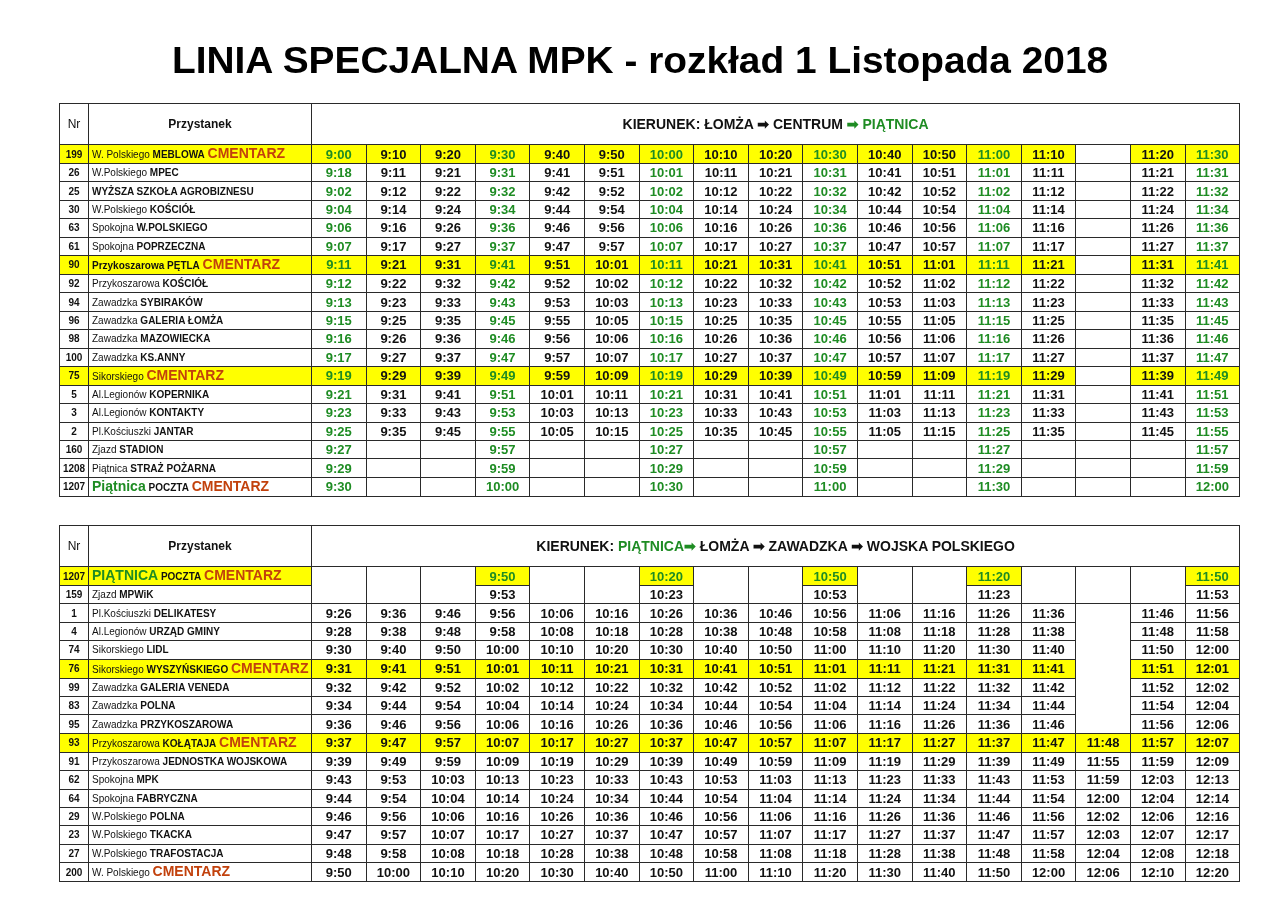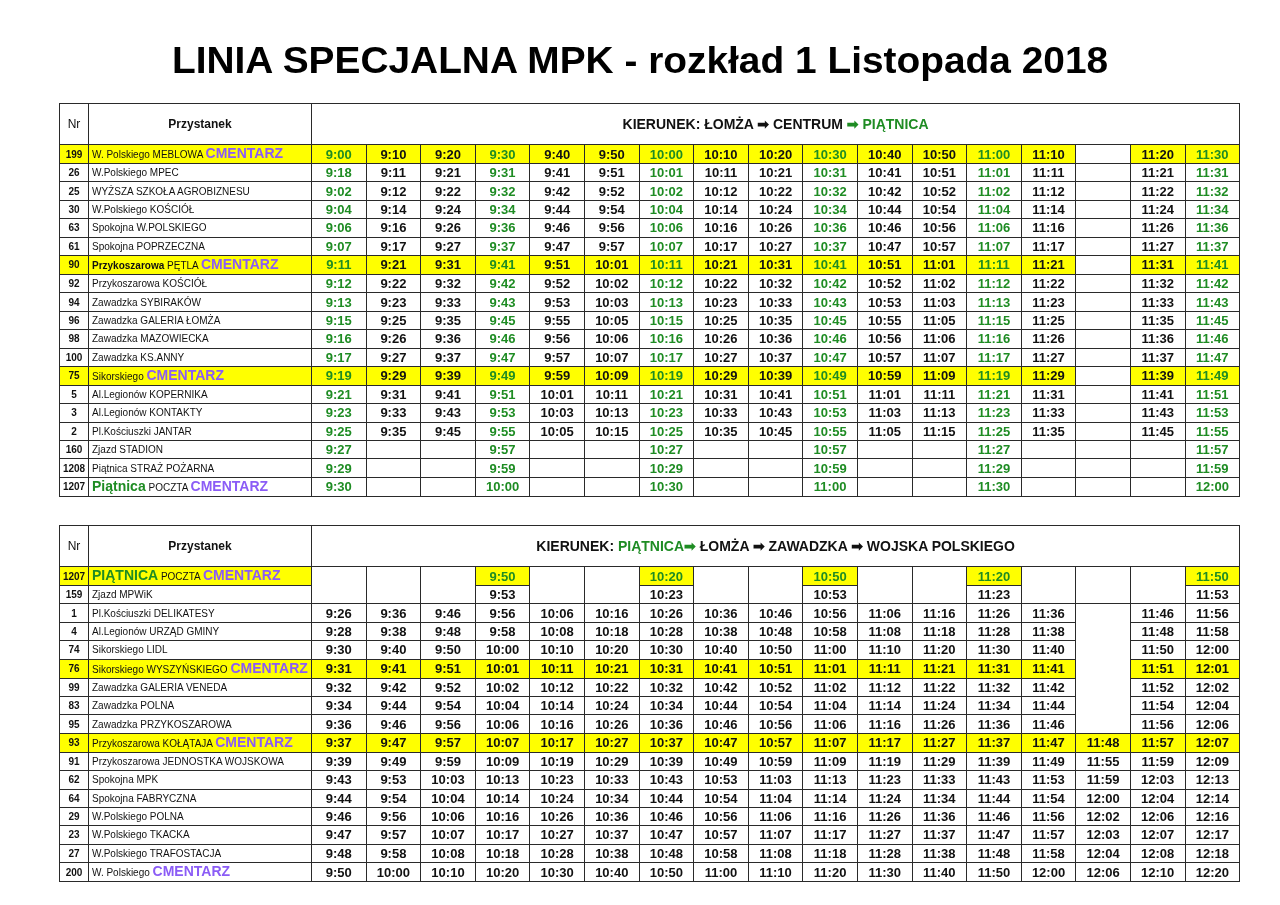--- a/index.html
+++ b/index.html
@@ -8,29 +8,29 @@
   .title { position:absolute; left:0; top:40px; width:1280px; text-align:center;
            font-family:"Liberation Sans", sans-serif; font-weight:bold;
            font-size:37px; letter-spacing:0px; transform:scaleX(1.05); color:#000; }
   table.tt { position:absolute; left:59px; border-collapse:collapse; table-layout:fixed;
              width:1170px; }
   table.tt td { border:1.5px solid #2a2a2a; padding:0; height:17.4px; line-height:17px;
                 text-align:center; font-size:13px; font-weight:bold; white-space:nowrap;
                 overflow:hidden; }
   table.tt td.nr { font-size:10px; font-weight:bold; }
   table.tt td.stop { text-align:left; padding-left:3px; font-size:10px; font-weight:normal; }
-  table.tt td.stop b { font-weight:normal; }
+  table.tt td.stop b { font-weight:bold; }
   table.tt .hdr td { height:40px; }
   table.tt td.hnr, table.tt td.hstop { font-size:12px; font-weight:bold; vertical-align:middle; }
   table.tt td.hnr { font-weight:normal; }
   table.tt td.dir { font-size:14px; font-weight:bold; text-align:center; }
   .yl td.y { background:#ffff00; }
   .yl td.nr, .yl td.stop { background:#ffff00; }
   td.g { color:#1e8c23; }
-  .big-red { color:#8b5cf6; font-size:14px; font-weight:bold; }
+  .big-red { color:#c2410c; font-size:14px; font-weight:bold; }
   .big-green { color:#1e8c23; font-size:14px; font-weight:bold; }
   .green { color:#1e8c23; }
   .arr { display:inline-block; }
   td.noy { background:#ffffff !important; }
   #t1 { top:103px; }
   #t2 { top:525px; }
 </style>
 </head>
 <body>
 

